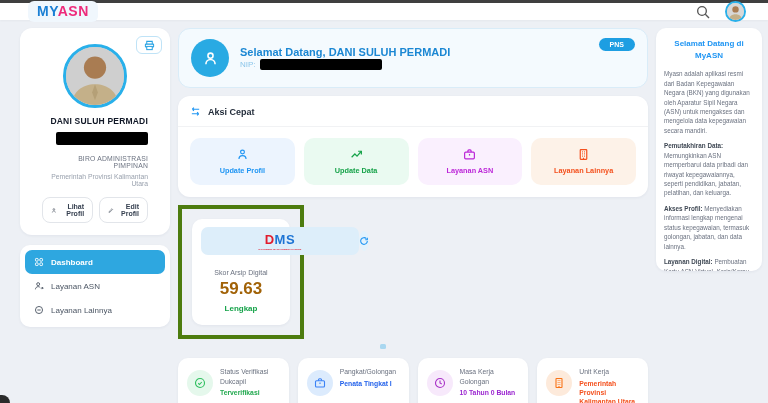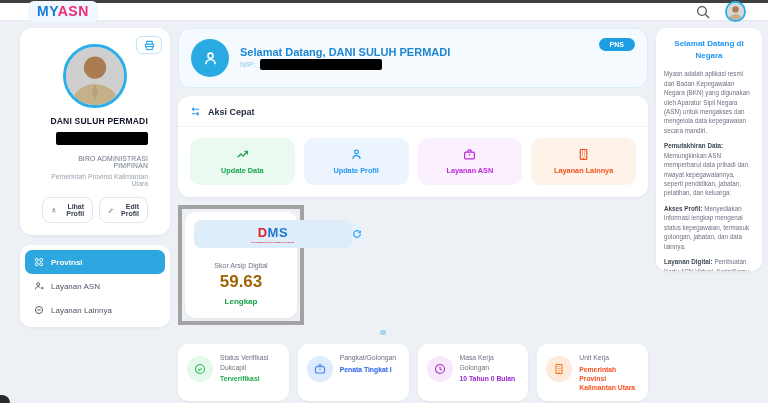--- a/index.html
+++ b/index.html
@@ -60,21 +60,21 @@
   .qa-divider { border-top:1px solid #f1f2f4; margin:9px -12px 11px; }
   .qa-tiles { display:flex; gap:9px; }
   .qa-tile { flex:1; border-radius:10px; height:47px; display:flex; flex-direction:column; align-items:center; justify-content:center; gap:5px; font-size:7.3px; font-weight:bold; cursor:pointer; }
   .qa-tile .ic { width:13px; height:13px; }
   .tile-0 { background:#ecf4fe; color:#2196f3; }
   .tile-1 { background:#eafaf1; color:#17a34a; }
   .tile-2 { background:#faf0fe; color:#bc27d8; }
   .tile-3 { background:#fdf2e8; color:#f4511e; }
 
   
-  .dms-outline { margin-top:8px; width:126px; border:4px solid #a3a3a3; padding:3px; }
+  .dms-outline { margin-top:8px; width:126px; border:4px solid #4d7c0f; padding:10px; }
   .dms-card { border-radius:10px; padding:8px 9px 12px; }
   .dms-top { display:flex; justify-content:space-between; align-items:center; }
   .dms-chip { background:#ddeefa; border-radius:7px; padding:3px 8px 4px; text-align:center; cursor:pointer; }
   .dms-word { font-weight:800; font-size:13px; letter-spacing:.5px; line-height:1; }
   .dms-d { color:#e11d2e; } .dms-ms { color:#1d74d4; }
   .dms-sub { display:block; font-size:8px; color:#e11d2e; transform:scale(.3); transform-origin:center top; height:3px; white-space:nowrap; font-weight:bold; }
   .refresh-btn { width:20px; height:20px; border-radius:50%; background:#e3f2fc; color:#2196f3; display:flex; align-items:center; justify-content:center; cursor:pointer; }
   .refresh-btn .ic { width:10px; height:10px; }
   .dms-score-label { margin-top:14px; text-align:center; font-size:7px; color:#6b7280; }
   .dms-score { text-align:center; font-size:17px; font-weight:700; color:#a16207; margin-top:3px; }
@@ -178,21 +178,21 @@
     <div class="card menu-card">
       <div class="menu-item active">
         <span class="ic">
           <svg viewBox="0 0 24 24" fill="none" stroke="currentColor" stroke-width="2.4">
               <rect x="3.5" y="3.5" width="6.5" height="6.5" rx="2"></rect>
               <rect x="14" y="3.5" width="6.5" height="6.5" rx="2"></rect>
               <rect x="3.5" y="14" width="6.5" height="6.5" rx="2"></rect>
               <rect x="14" y="14" width="6.5" height="6.5" rx="2"></rect>
             </svg>
         </span>
-        <span>Provinsi</span>
+        <span>Dashboard</span>
       </div>
       <div class="menu-item">
         <span class="ic">
           <svg viewBox="0 0 24 24" fill="none" stroke="currentColor" stroke-width="2.2">
               <circle cx="10" cy="7.5" r="3.5"></circle>
               <path d="M3.5 20c0-3.6 2.9-6.5 6.5-6.5 1.6 0 3 .5 4.1 1.4"></path>
               <path d="M16 17h6m0 0l-2.5-2.5M22 17l-2.5 2.5"></path>
             </svg>
         </span>
         <span>Layanan ASN</span>
@@ -234,37 +234,37 @@
         <span class="ic">
           <svg viewBox="0 0 24 24" fill="none" stroke="currentColor" stroke-width="2.4">
               <path d="M20 7H5m0 0l3.5-3.5M5 7l3.5 3.5"></path>
               <path d="M4 17h15m0 0l-3.5-3.5M19 17l-3.5 3.5"></path>
             </svg>
         </span>
         <span>Aksi Cepat</span>
       </div>
       <div class="qa-divider"></div>
       <div class="qa-tiles">
+        <div class="qa-tile tile-0">
+          <span class="ic">
+            <svg viewBox="0 0 24 24" fill="none" stroke="currentColor" stroke-width="2.2">
+                <circle cx="12" cy="7.5" r="3.5"></circle>
+                <path d="M5.5 20.5c0-3.6 2.9-6.5 6.5-6.5s6.5 2.9 6.5 6.5"></path>
+              </svg>
+          </span>
+          <span>Update Profil</span>
+        </div>
         <div class="qa-tile tile-1">
           <span class="ic">
             <svg viewBox="0 0 24 24" fill="none" stroke="currentColor" stroke-width="2.2">
                 <path d="M3 17l6-6 4 4 8-9"></path>
                 <path d="M15 6h6v6"></path>
               </svg>
           </span>
           <span>Update Data</span>
-        </div>
-        <div class="qa-tile tile-0">
-          <span class="ic">
-            <svg viewBox="0 0 24 24" fill="none" stroke="currentColor" stroke-width="2.2">
-                <circle cx="12" cy="7.5" r="3.5"></circle>
-                <path d="M5.5 20.5c0-3.6 2.9-6.5 6.5-6.5s6.5 2.9 6.5 6.5"></path>
-              </svg>
-          </span>
-          <span>Update Profil</span>
         </div>
         <div class="qa-tile tile-2">
           <span class="ic">
             <svg viewBox="0 0 24 24" fill="none" stroke="currentColor" stroke-width="2.2">
                 <rect x="3" y="7.5" width="18" height="12.5" rx="2"></rect>
                 <path d="M9 7.5V5.5a2 2 0 012-2h2a2 2 0 012 2v2"></path>
                 <path d="M12 11v3"></path>
               </svg>
           </span>
           <span>Layanan ASN</span>
@@ -362,21 +362,21 @@
           <div class="st-title">Unit Kerja</div>
           <div class="st-value sv-3">Pemerintah Provinsi Kalimantan Utara</div>
         </div>
       </div>
     </div>
 
   </div>
 
   <div class="col-right">
     <div class="card right-panel">
-      <div class="rp-title">Selamat Datang di Negara</div>
+      <div class="rp-title">Selamat Datang di MyASN</div>
       <div class="rp-p">Myasn adalah aplikasi resmi dari Badan Kepegawaian Negara (BKN) yang digunakan oleh Aparatur Sipil Negara (ASN) untuk mengakses dan mengelola data kepegawaian secara mandiri.</div>
       <div class="rp-p">
         <b>Pemutakhiran Data:</b><span> Memungkinkan ASN memperbarui data pribadi dan riwayat kepegawaiannya, seperti pendidikan, jabatan, pelatihan, dan keluarga.</span>
       </div>
       <div class="rp-p">
         <b>Akses Profil:</b><span> Menyediakan informasi lengkap mengenai status kepegawaian, termasuk golongan, jabatan, dan data lainnya.</span>
       </div>
       <div class="rp-p">
         <b>Layanan Digital:</b><span> Pembuatan Kartu ASN Virtual, Karis/Karsu Virtual dan lainnya.</span>
       </div>

